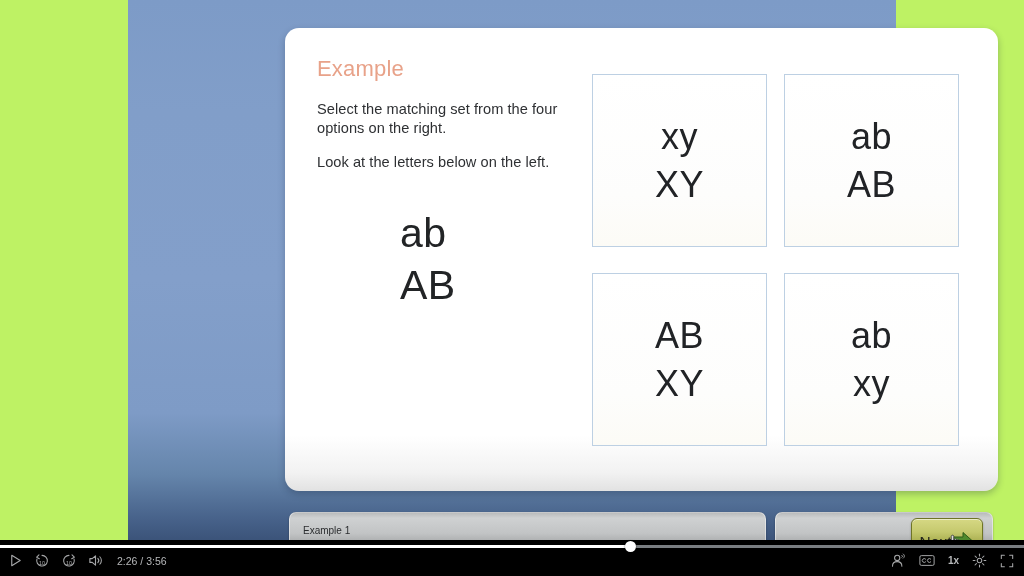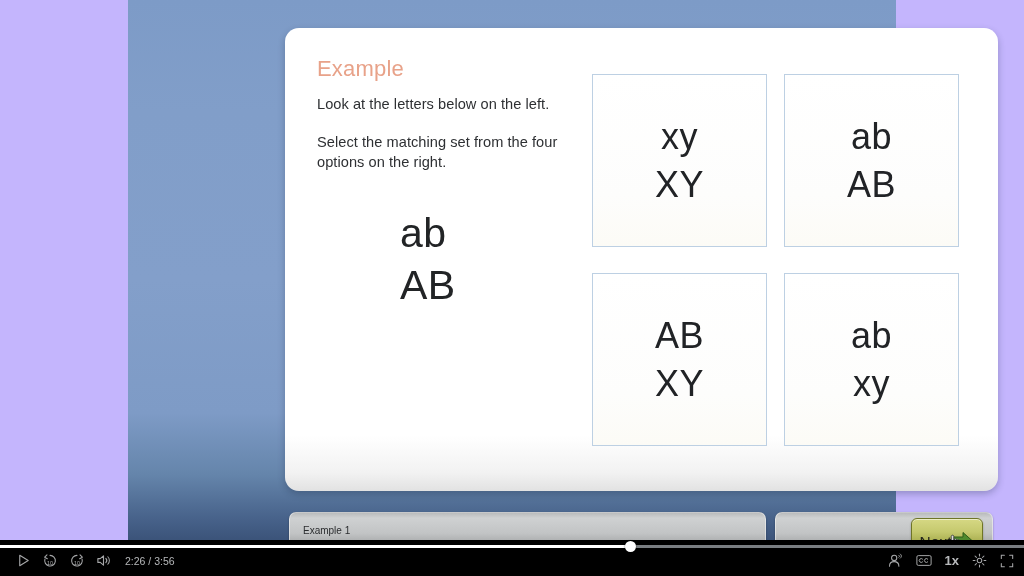--- a/index.html
+++ b/index.html
@@ -6,21 +6,21 @@
   html, body {
     width: 1024px; height: 576px;
     background: #000;
     font-family: "Liberation Sans", sans-serif;
     overflow: hidden;
   }
 
   #stage {
     position: relative;
     width: 1024px; height: 544px;
-    background: #c4b5fd;
+    background: #bef264;
   }
 
   
   .slide-area {
     position: absolute;
     left: 128px; top: 0px;
     width: 768px; height: 558px;
     background: linear-gradient(to bottom,
        #7d9bc7 0%, #819ec9 20%, #839fca 50%, #7e9bc6 74%,
        #6585ab 85%, #47628a 93%, #31476b 100%);
@@ -168,56 +168,56 @@
     position: absolute;
     left: 625px; top: 1px;
     width: 11px; height: 11px;
     border-radius: 50%;
     background: #ffffff;
     box-shadow: 0 0 2px rgba(0,0,0,0.6);
   }
 
   .ctrls-left {
     position: absolute;
-    left: 16px; top: 13px;
+    left: 8px; top: 13px;
     display: flex; align-items: center; gap: 11px;
   }
   .ctrls-right {
     position: absolute;
     right: 10px; top: 13px;
     display: flex; align-items: center; gap: 13px;
   }
   .ic { display: block; opacity: 0.72; }
   .timecode {
     color: #c9cbcd;
     font-size: 10.5px;
     margin-left: 3px;
     white-space: nowrap;
     opacity: 0.9;
   }
   .speed {
     color: #d8dadc;
-    font-size: 13px;
+    font-size: 10px;
     font-weight: bold;
     opacity: 0.85;
   }
 </style>
 </head>
 <body>
 
 <div id="stage">
 
   <div class="slide-area">
 
     <div class="card">
 
       <div class="left-col">
         <div class="heading">Example</div>
+        <div class="para second">Select the matching set from the four options on the right.</div>
         <div class="para">Look at the letters below on the left.</div>
-        <div class="para second">Select the matching set from the four options on the right.</div>
       </div>
 
       <div class="prompt">
         <div>ab</div>
         <div>AB</div>
       </div>
 
       <div class="options">
         <div class="opt o0">
           <div class="ln">xy</div>

